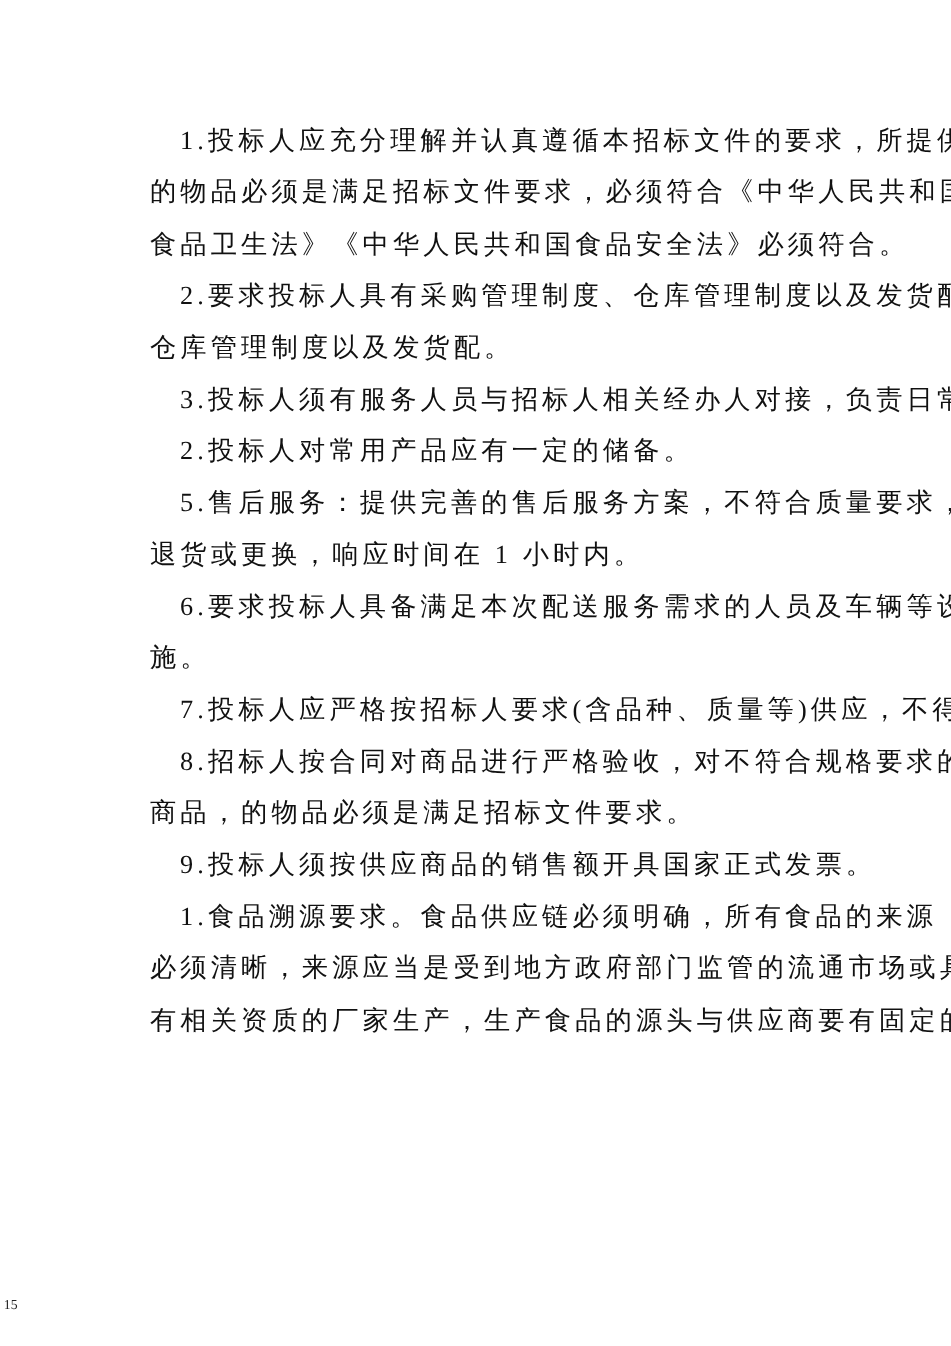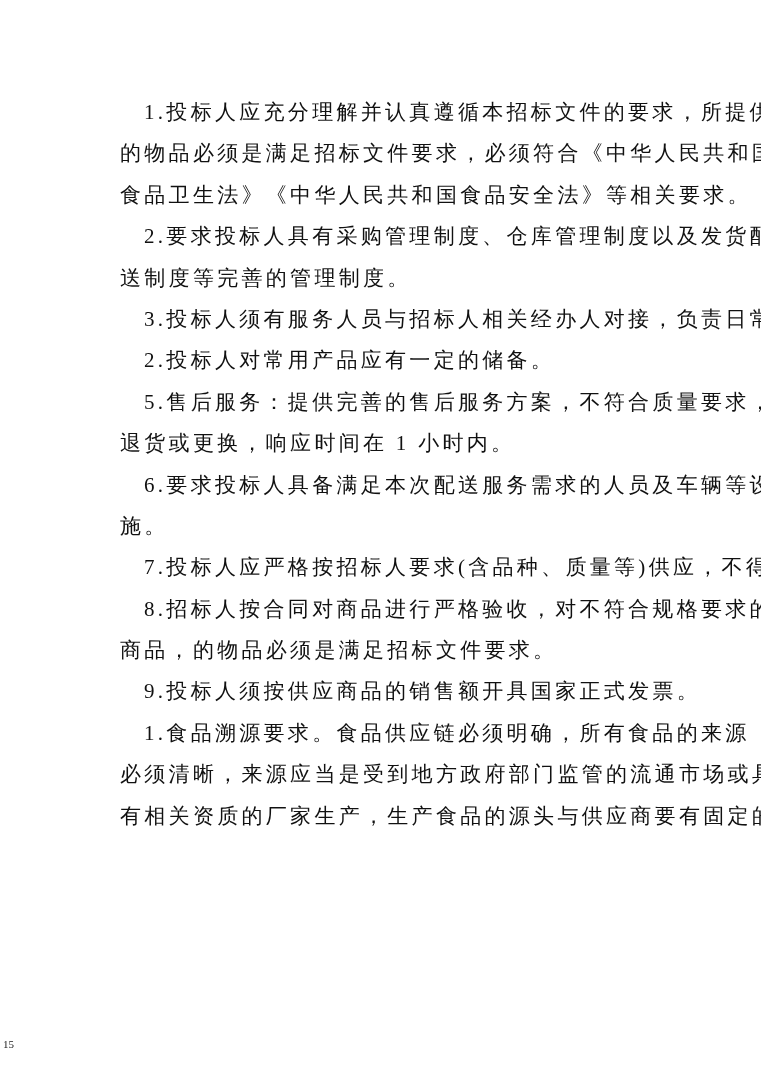--- a/index.html
+++ b/index.html
@@ -55,26 +55,26 @@
   </style>
 </head>
 <body>
 
 <div class="page">
   <div class="body-text">
 
     <div>
       <span class="line first">1.投标人应充分理解并认真遵循本招标文件的要求，所提供</span>
       <span class="line">的物品必须是满足招标文件要求，必须符合《中华人民共和国</span>
-      <span class="line last">食品卫生法》《中华人民共和国食品安全法》等相关要求。</span>
+      <span class="line last">食品卫生法》《中华人民共和国食品安全法》必须符合。</span>
     </div>
 
     <div>
       <span class="line first">2.要求投标人具有采购管理制度、仓库管理制度以及发货配</span>
-      <span class="line last">送制度等完善的管理制度。</span>
+      <span class="line last">仓库管理制度以及发货配。</span>
     </div>
 
     <div>
       <span class="line first">3.投标人须有服务人员与招标人相关经办人对接，负责日常</span>
     </div>
 
     <div>
       <span class="line first last">2.投标人对常用产品应有一定的储备。</span>
     </div>
 

